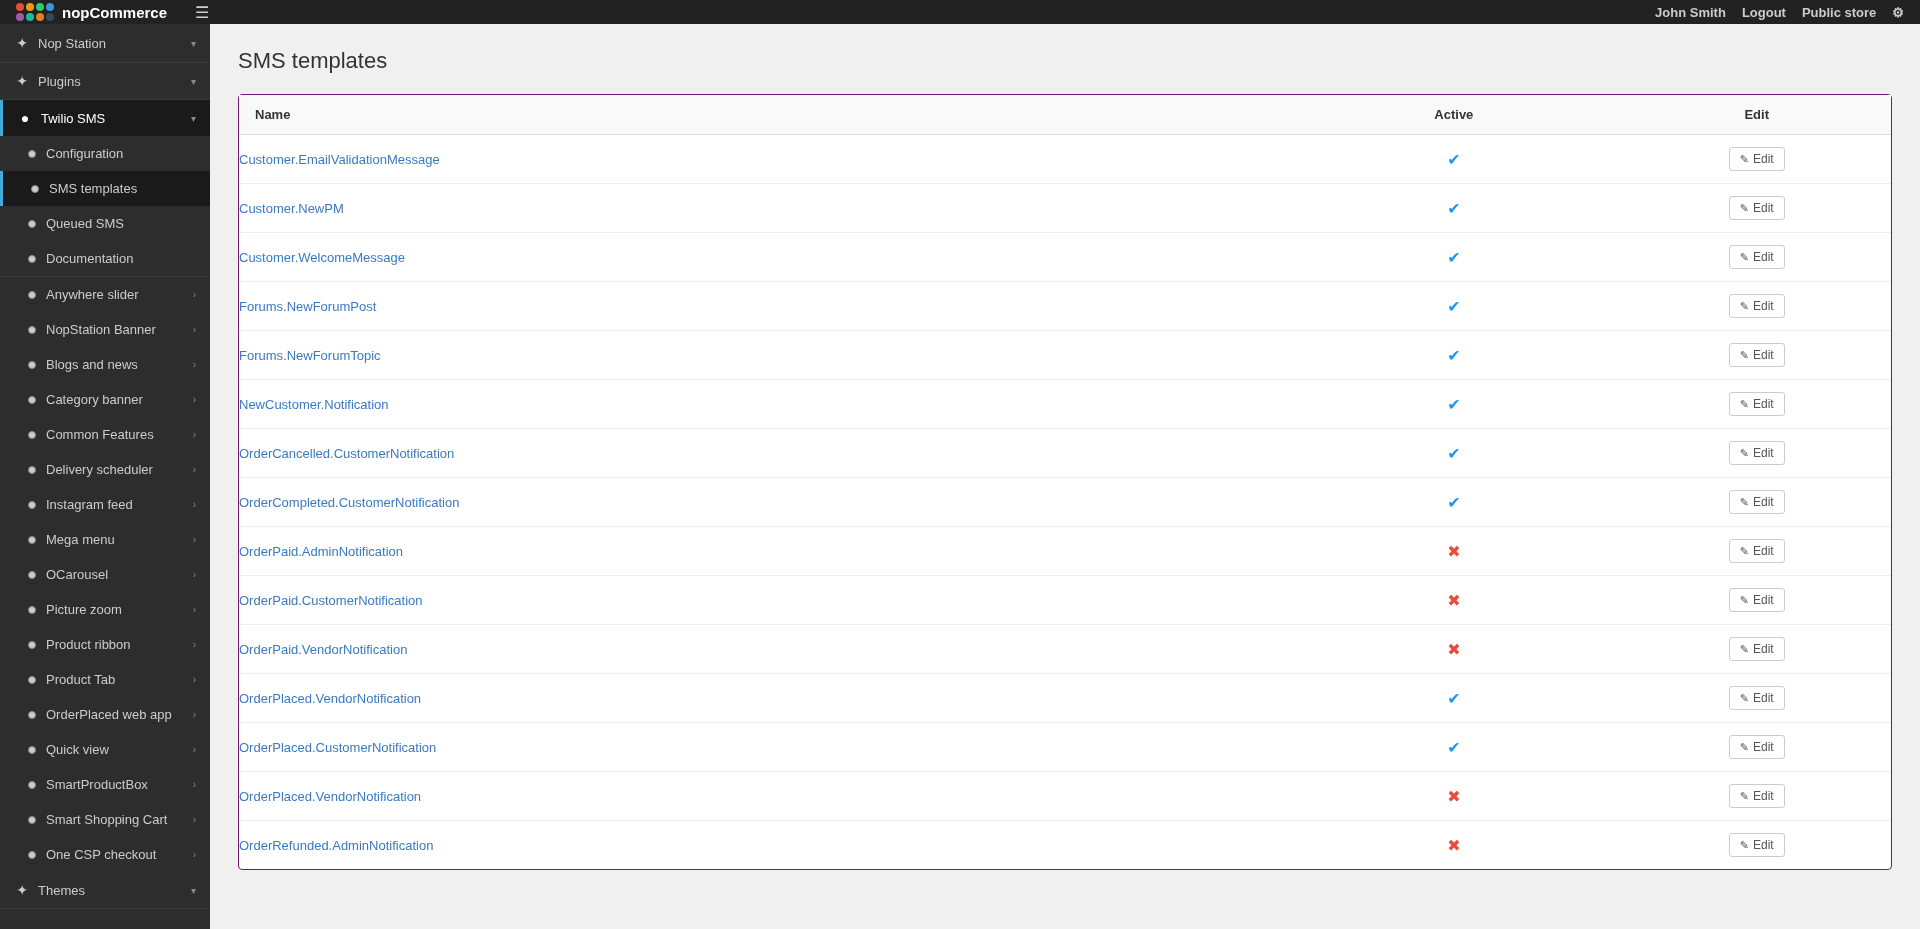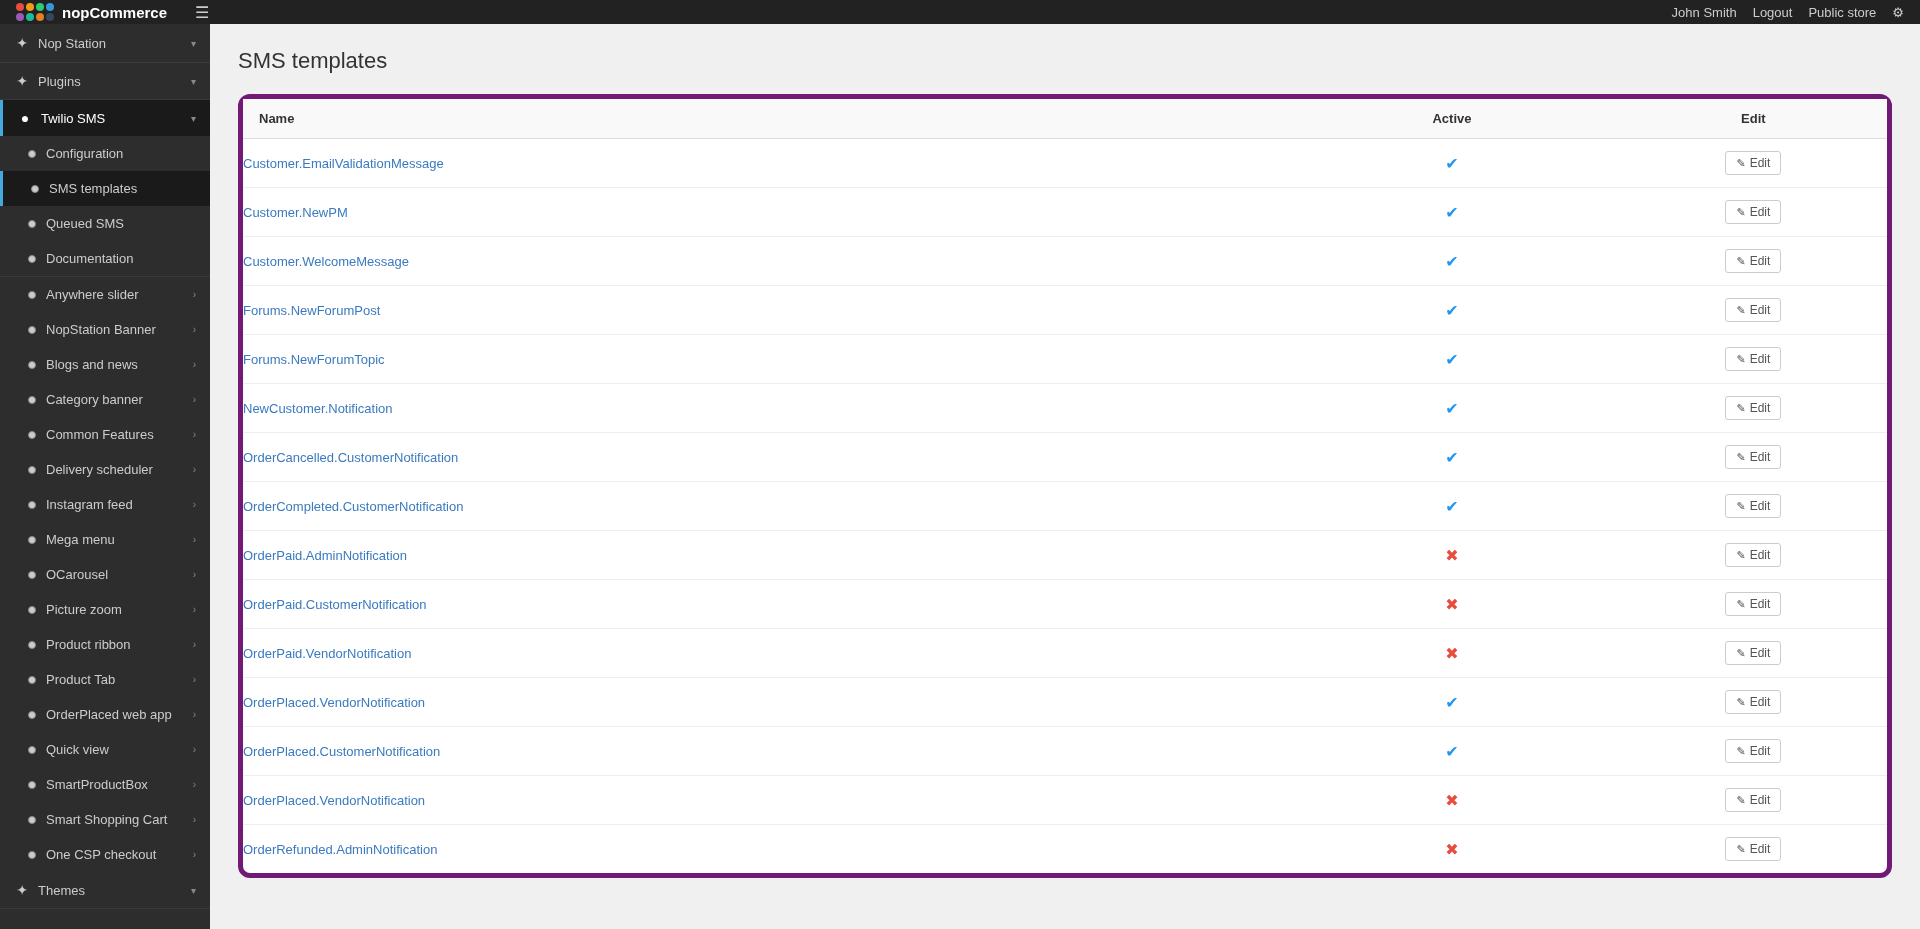--- a/index.html
+++ b/index.html
@@ -23,21 +23,21 @@
     .logo-dot:nth-child(1) { background: #e74c3c; }
     .logo-dot:nth-child(2) { background: #f39c12; }
     .logo-dot:nth-child(3) { background: #2ecc71; }
     .logo-dot:nth-child(4) { background: #3498db; }
     .logo-dot:nth-child(5) { background: #9b59b6; }
     .logo-dot:nth-child(6) { background: #1abc9c; }
     .logo-dot:nth-child(7) { background: #e67e22; }
     .logo-dot:nth-child(8) { background: #34495e; }
     .logo-text { color: #fff; font-size: 15px; font-weight: 600; }
     .topbar-hamburger { color: #ccc; font-size: 16px; cursor: pointer; margin-left: 16px; }
-    .topbar-right { display: flex; align-items: center; gap: 16px; }
+    .topbar-right { display: flex; align-items: center; gap: 16px; font-weight: bold; }
     .topbar-right span { color: #ccc; font-size: 13px; }
     .topbar-right a { color: #ccc; font-size: 13px; text-decoration: none; }
     .settings-icon { color: #ccc; font-size: 16px; }
 
     
     .layout { display: flex; flex: 1; overflow: hidden; }
 
     
     .sidebar {
       width: 210px;
@@ -81,22 +81,22 @@
     .page-title {
       font-size: 22px;
       font-weight: 400;
       color: #333;
       margin-bottom: 20px;
     }
 
     
     .table-card {
       background: #fff;
-      border: 5px solid #701a75;
-      border-radius: 12px;
+      border: 1px solid #701a75;
+      border-radius: 4px;
     }
     table {
       width: 100%;
       border-collapse: collapse;
     }
     thead tr {
       background: #f9f9f9;
     }
     thead th {
       padding: 12px 16px;

